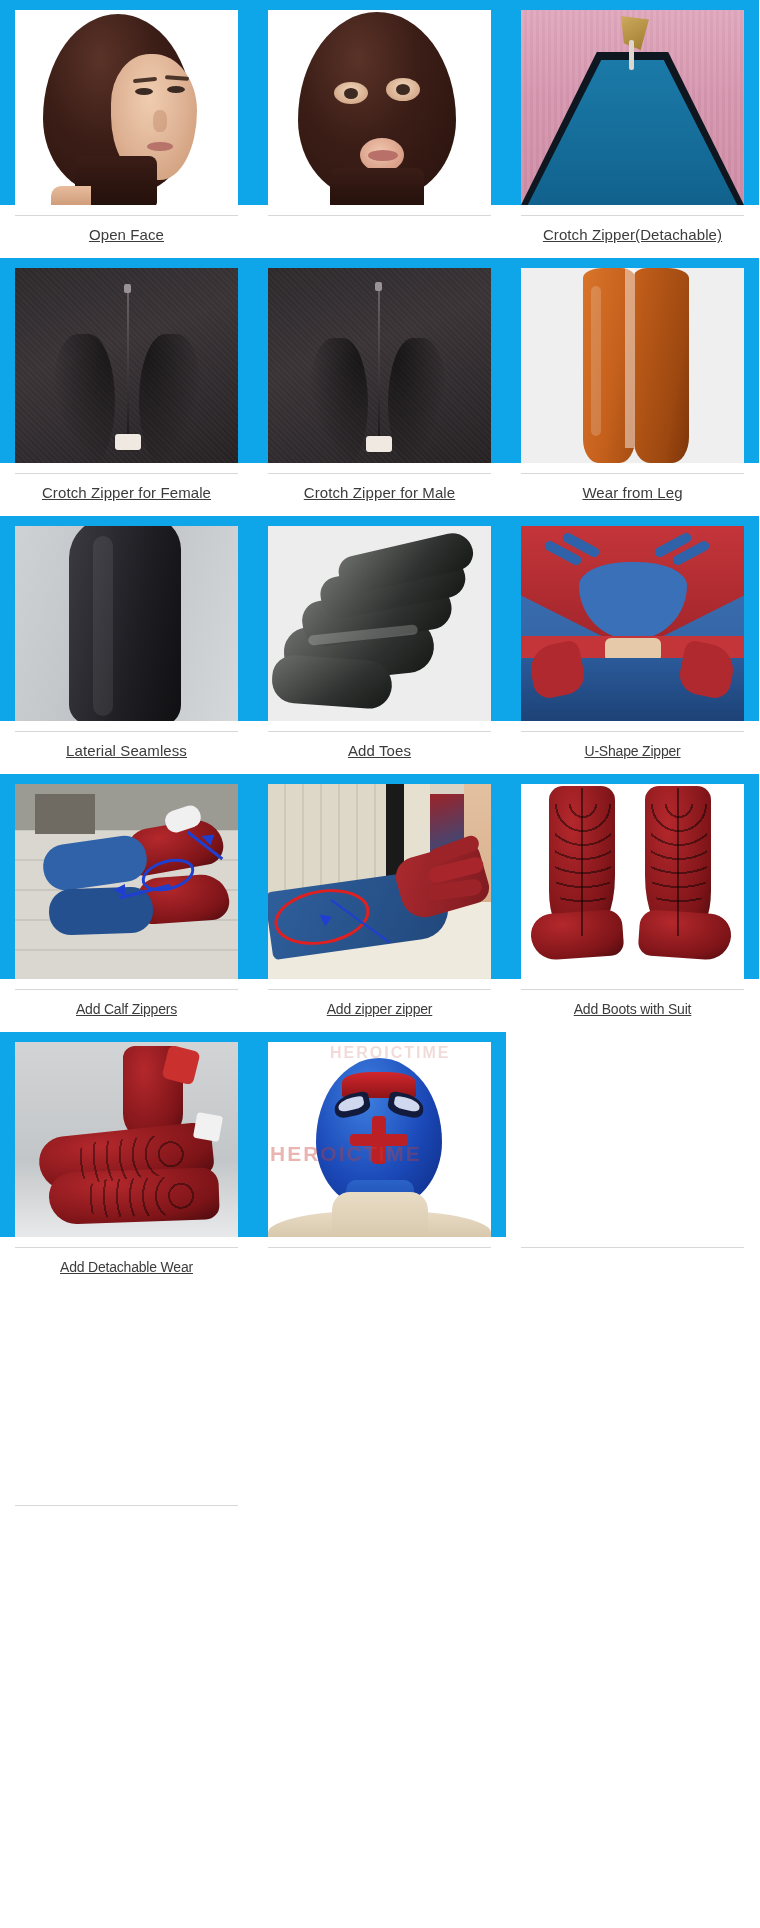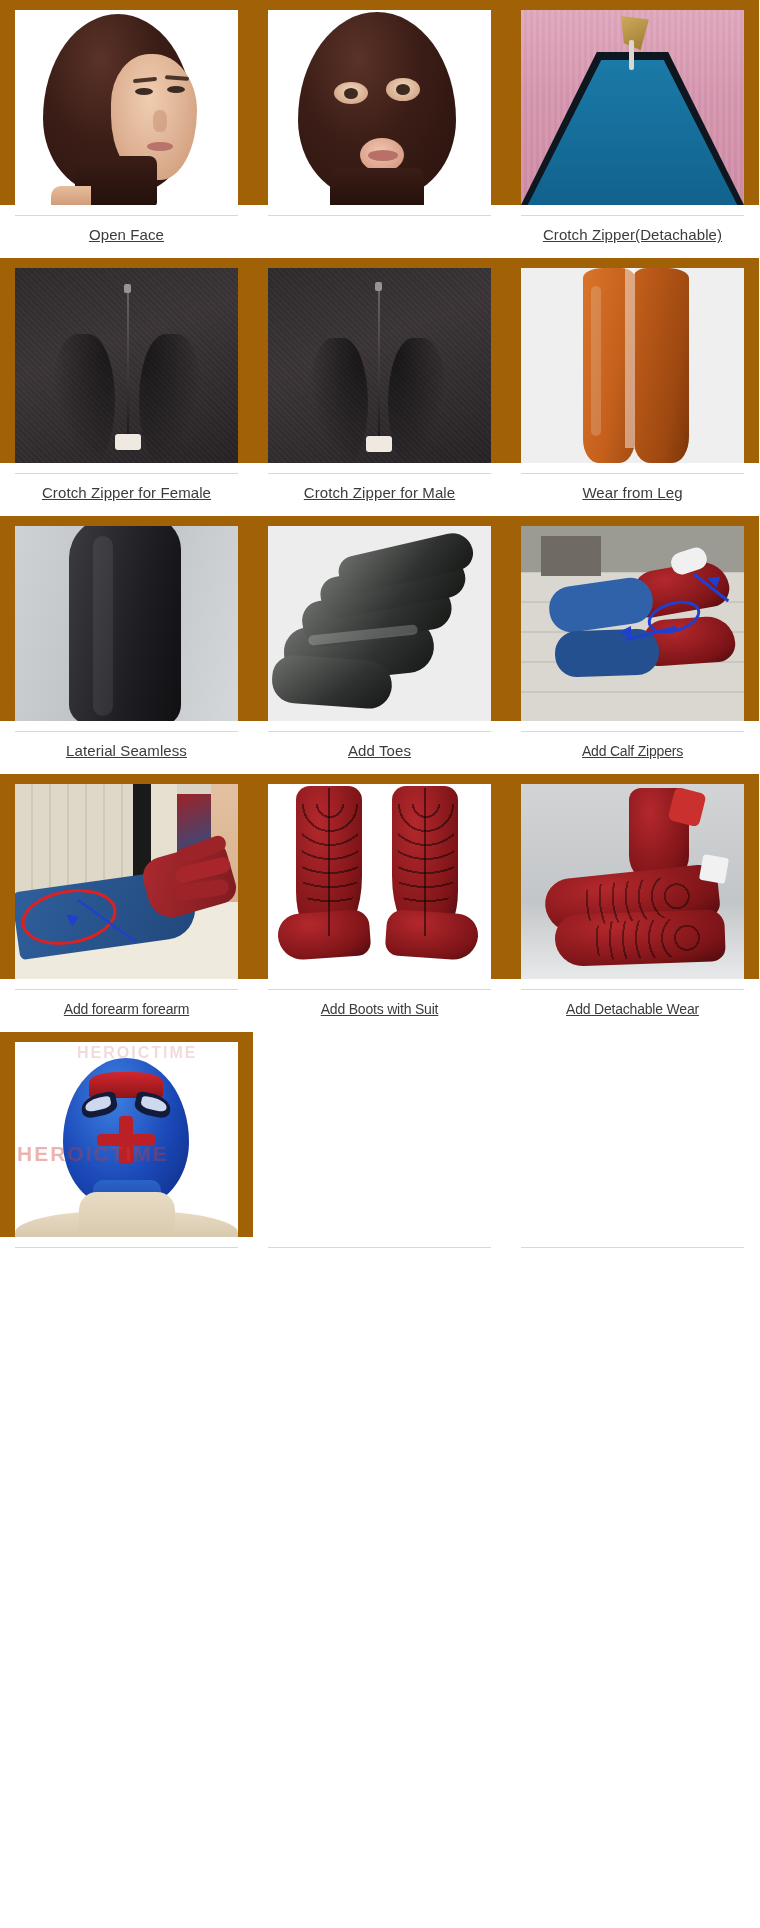--- a/index.html
+++ b/index.html
@@ -32,21 +32,21 @@
     flex-direction: column;
     align-items: center;
   }
   .thumb-wrap {
     width: 253px;
     height: 205px;
     display: flex;
     align-items: flex-end;
     justify-content: center;
     overflow: hidden;
-    background: #a16207;
+    background: #0ea5e9;
   }
   .thumb {
     width: 223px;
     height: 195px;
     position: relative;
     overflow: hidden;
     background: #ffffff;
   }
   .divider {
     width: 223px;
@@ -276,20 +276,40 @@
           <div class="finger" style="left:52px;top:40px;width:146px;height:42px;border-radius:22px 28px 24px 24px;transform:rotate(-11deg);"></div>
           <div class="finger" style="left:70px;top:18px;width:136px;height:38px;border-radius:20px 26px 22px 22px;transform:rotate(-13deg);"></div>
           <div class="finger" style="left:4px;top:132px;width:120px;height:48px;border-radius:24px 28px 26px 26px;transform:rotate(4deg);"></div>
           <div class="ph" style="left:40px;top:104px;width:110px;height:10px;background:rgba(255,255,255,.22);border-radius:6px;transform:rotate(-6deg);"></div>
         </div>
       </div>
       <div class="divider"></div>
       <div class="caption">Add Toes</div>
     </div>
 
+    <div class="cell">
+      <div class="thumb-wrap">
+        <div class="thumb">
+          <div class="bgfill" style="background:linear-gradient(180deg,#3f74b8,#2d5c9c)"></div>
+          <div class="spider-red" style="left:0;top:0;width:223px;height:112px;background:linear-gradient(180deg,#c4353a,#a3262b);clip-path:polygon(0 0,100% 0,100% 62%,62% 100%,38% 100%,0 62%);"></div>
+          <div class="spider-blue" style="left:58px;top:36px;width:108px;height:78px;border-radius:46% 46% 50% 50% / 30% 30% 70% 70%;background:#3a70b8;"></div>
+          <div class="ph" style="left:22px;top:22px;width:40px;height:10px;background:#2f62a8;border-radius:5px;transform:rotate(28deg);"></div>
+          <div class="ph" style="left:40px;top:14px;width:40px;height:10px;background:#2f62a8;border-radius:5px;transform:rotate(28deg);"></div>
+          <div class="ph" style="left:150px;top:22px;width:40px;height:10px;background:#2f62a8;border-radius:5px;transform:rotate(-28deg);"></div>
+          <div class="ph" style="left:132px;top:14px;width:40px;height:10px;background:#2f62a8;border-radius:5px;transform:rotate(-28deg);"></div>
+          <div class="ph" style="left:0;top:110px;width:223px;height:22px;background:#c4353a;"></div>
+          <div class="ph" style="left:84px;top:112px;width:56px;height:24px;background:#e5c9a8;border-radius:6px;"></div>
+          <div class="ph" style="left:0;top:132px;width:223px;height:63px;background:linear-gradient(180deg,#2b5a9a,#1d4277);"></div>
+          <div class="ph" style="left:10px;top:118px;width:52px;height:52px;background:#b0292e;border-radius:26px 10px 20px 16px;transform:rotate(-12deg);"></div>
+          <div class="ph" style="left:160px;top:118px;width:52px;height:52px;background:#b0292e;border-radius:10px 26px 16px 20px;transform:rotate(12deg);"></div>
+        </div>
+      </div>
+      <div class="divider"></div>
+      <div class="caption condensed">U-Shape Zipper</div>
+    </div>
 
     <div class="cell">
       <div class="thumb-wrap">
         <div class="thumb">
           <div class="bgfill" style="background:#cfcdc6"></div>
           <div class="ph" style="left:0;top:0;width:223px;height:46px;background:#9b9b93;"></div>
           <div class="ph" style="left:0;top:46px;width:223px;height:149px;background:repeating-linear-gradient(0deg,#d9d7d0 0 28px,#c9c7bf 28px 30px), repeating-linear-gradient(90deg,#d9d7d0 0 34px,#c9c7bf 34px 36px);"></div>
           <div class="ph" style="left:20px;top:10px;width:60px;height:40px;background:#6f6a62;"></div>
           <div class="spider-boot" style="left:112px;top:40px;width:96px;height:46px;border-radius:24px 30px 20px 16px;transform:rotate(-10deg);"></div>
           <div class="spider-boot" style="left:122px;top:92px;width:92px;height:46px;border-radius:22px 28px 18px 16px;transform:rotate(-4deg);"></div>
@@ -322,21 +342,21 @@
           <div class="ph" style="left:130px;top:66px;width:88px;height:62px;background:linear-gradient(120deg,#ac2a2f,#7d1b20);border-radius:20px 14px 16px 24px;transform:rotate(-16deg);"></div>
           <div class="ph" style="left:160px;top:58px;width:52px;height:16px;background:#9c2328;border-radius:8px;transform:rotate(-20deg);"></div>
           <div class="ph" style="left:160px;top:78px;width:56px;height:16px;background:#a8262b;border-radius:8px;transform:rotate(-14deg);"></div>
           <div class="ph" style="left:158px;top:98px;width:56px;height:16px;background:#9c2328;border-radius:8px;transform:rotate(-8deg);"></div>
           <div class="circle-red" style="left:6px;top:106px;width:96px;height:54px;transform:rotate(-10deg);"></div>
           <div class="arrow-blue" style="left:56px;top:136px;width:72px;height:2px;transform:rotate(36deg);"></div>
           <div class="arrow-blue" style="left:50px;top:128px;width:12px;height:12px;clip-path:polygon(100% 0,0 50%,100% 100%);transform:rotate(36deg);"></div>
         </div>
       </div>
       <div class="divider"></div>
-      <div class="caption condensed">Add forearm forearm</div>
+      <div class="caption condensed">Add zipper zipper</div>
     </div>
 
     <div class="cell">
       <div class="thumb-wrap">
         <div class="thumb">
           <div class="bgfill" style="background:#ffffff"></div>
           <div class="spider-boot" style="left:28px;top:2px;width:66px;height:150px;border-radius:14px 14px 40% 30%;"></div>
           <div class="spider-boot" style="left:124px;top:2px;width:66px;height:150px;border-radius:14px 14px 30% 40%;"></div>
           <div class="spider-boot" style="left:10px;top:128px;width:92px;height:46px;border-radius:26px 20px 16px 30px;transform:rotate(-4deg);"></div>
           <div class="spider-boot" style="left:118px;top:128px;width:92px;height:46px;border-radius:20px 26px 30px 16px;transform:rotate(4deg);"></div>

